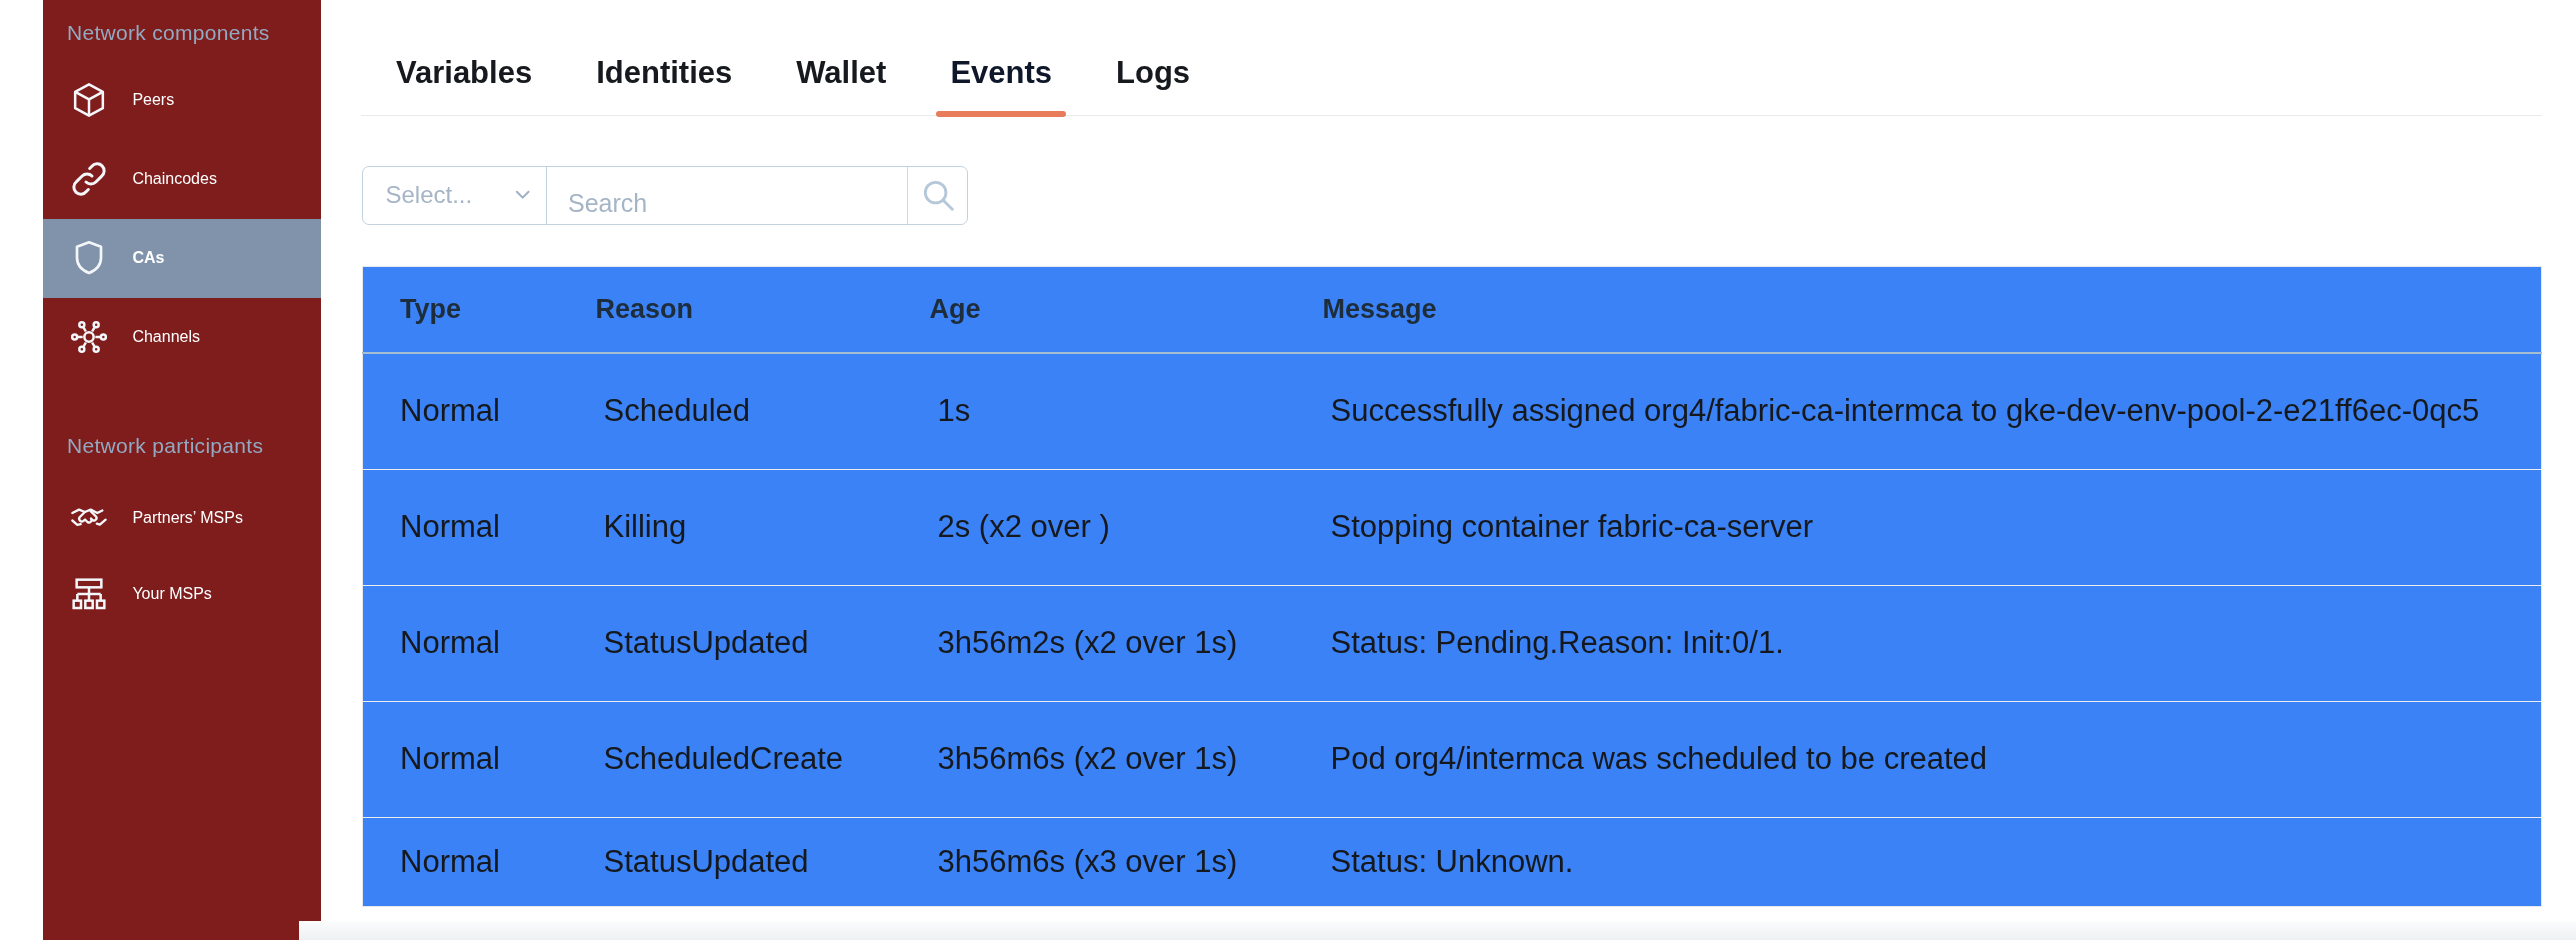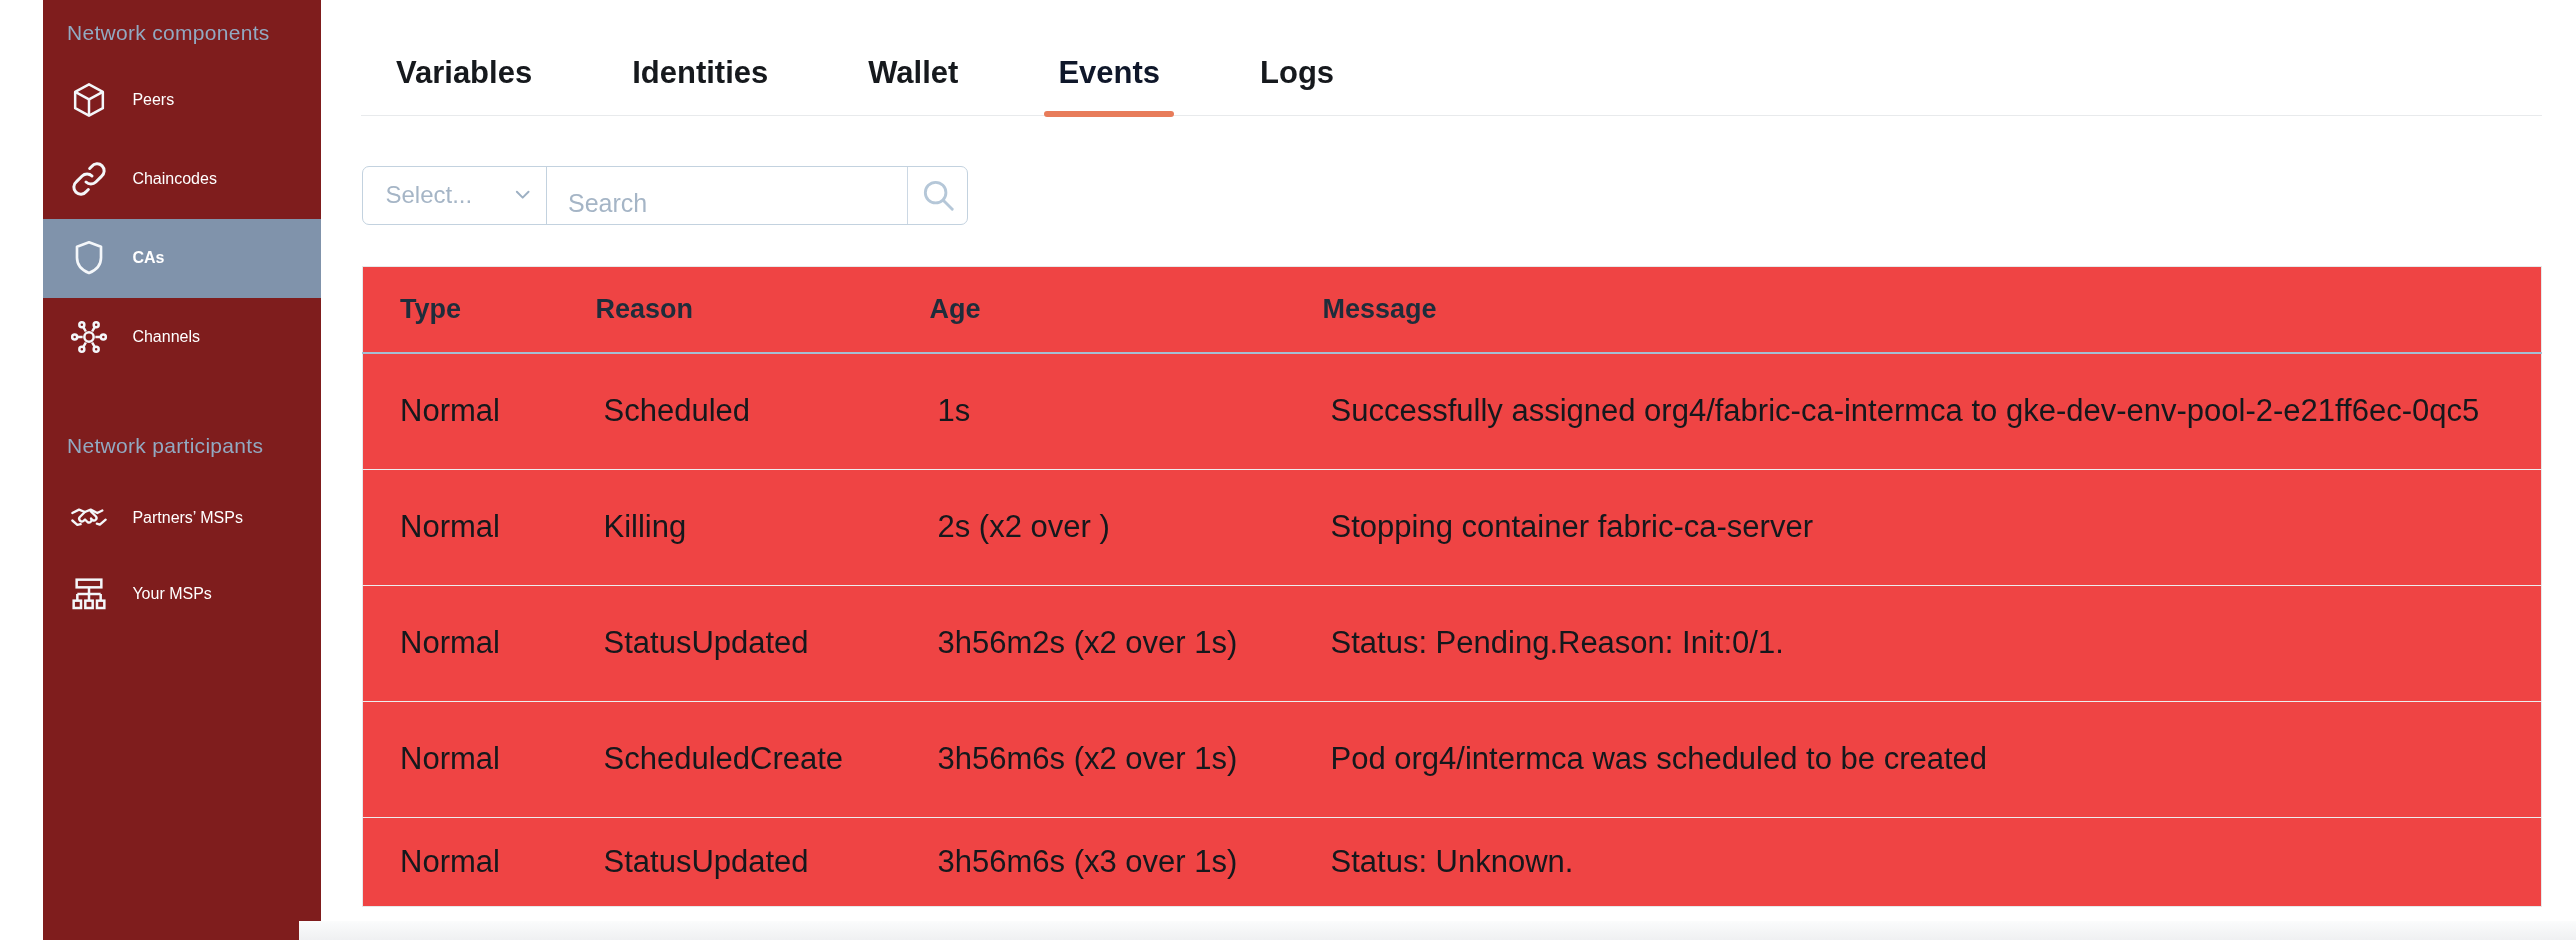--- a/index.html
+++ b/index.html
@@ -23,21 +23,21 @@
   .nav-item.second-sec { height:76px; }
   .nav-item.selected { background:#8093ab; }
   .nav-item .icon { width:40px; height:40px; flex:0 0 40px; color:#f4f7fa; }
   .nav-item .icon svg { width:40px; height:40px; display:block; }
   .nav-item .label { margin-left:23.4px; font-size:16px; color:#ffffff; white-space:nowrap; }
   .nav-item.selected .label { font-weight:bold; }
   
   .main { position:absolute; left:299px; top:0; right:0; bottom:0; }
   .tabs {
     margin-left:62px; width:2181px; padding:54px 0 0 35px;
-    border-bottom:1.7px solid #e8eaec; display:flex; gap:100px;
+    border-bottom:1.7px solid #e8eaec; display:flex; gap:64px;
   }
   .tab {
     font-size:31px; font-weight:bold; color:#16191d; line-height:38px;
     padding-bottom:22.5px; position:relative; cursor:pointer; white-space:nowrap;
   }
   .tab.active { color:#0f172a; }
   .tab.active::after {
     content:""; position:absolute; left:-14px; right:-14px; bottom:-2.6px;
     height:6px; background:#e87c5a; border-radius:3.5px;
   }
@@ -58,21 +58,21 @@
   }
   .search-input::placeholder { color:#a5b5c6; }
   .search-btn {
     width:60px; border:none; border-left:1.7px solid #ccd8e4; background:transparent;
     display:flex; align-items:center; justify-content:center; cursor:pointer; padding:0;
   }
   .search-btn svg { width:38px; height:38px; display:block; }
   
   .events-table {
     margin:41px 0 0 63px; width:2180px; border-collapse:collapse; table-layout:fixed;
-    border:1.7px solid #e7e8e9; background:#ef4444;
+    border:1.7px solid #e7e8e9; background:#3b82f6;
   }
   .events-table thead th {
     height:87px; font-size:27px; font-weight:bold; color:#1e2d3b; text-align:left;
     border-bottom:2.6px solid #a6bed2; padding:0;
   }
   .events-table tbody td {
     height:116px; font-size:31px; color:#15181c; border-bottom:1.7px solid #ededee;
     padding:8px; vertical-align:middle; white-space:nowrap; overflow:hidden;
   }
   .events-table tbody tr:last-child td { height:89px; border-bottom:none; }

